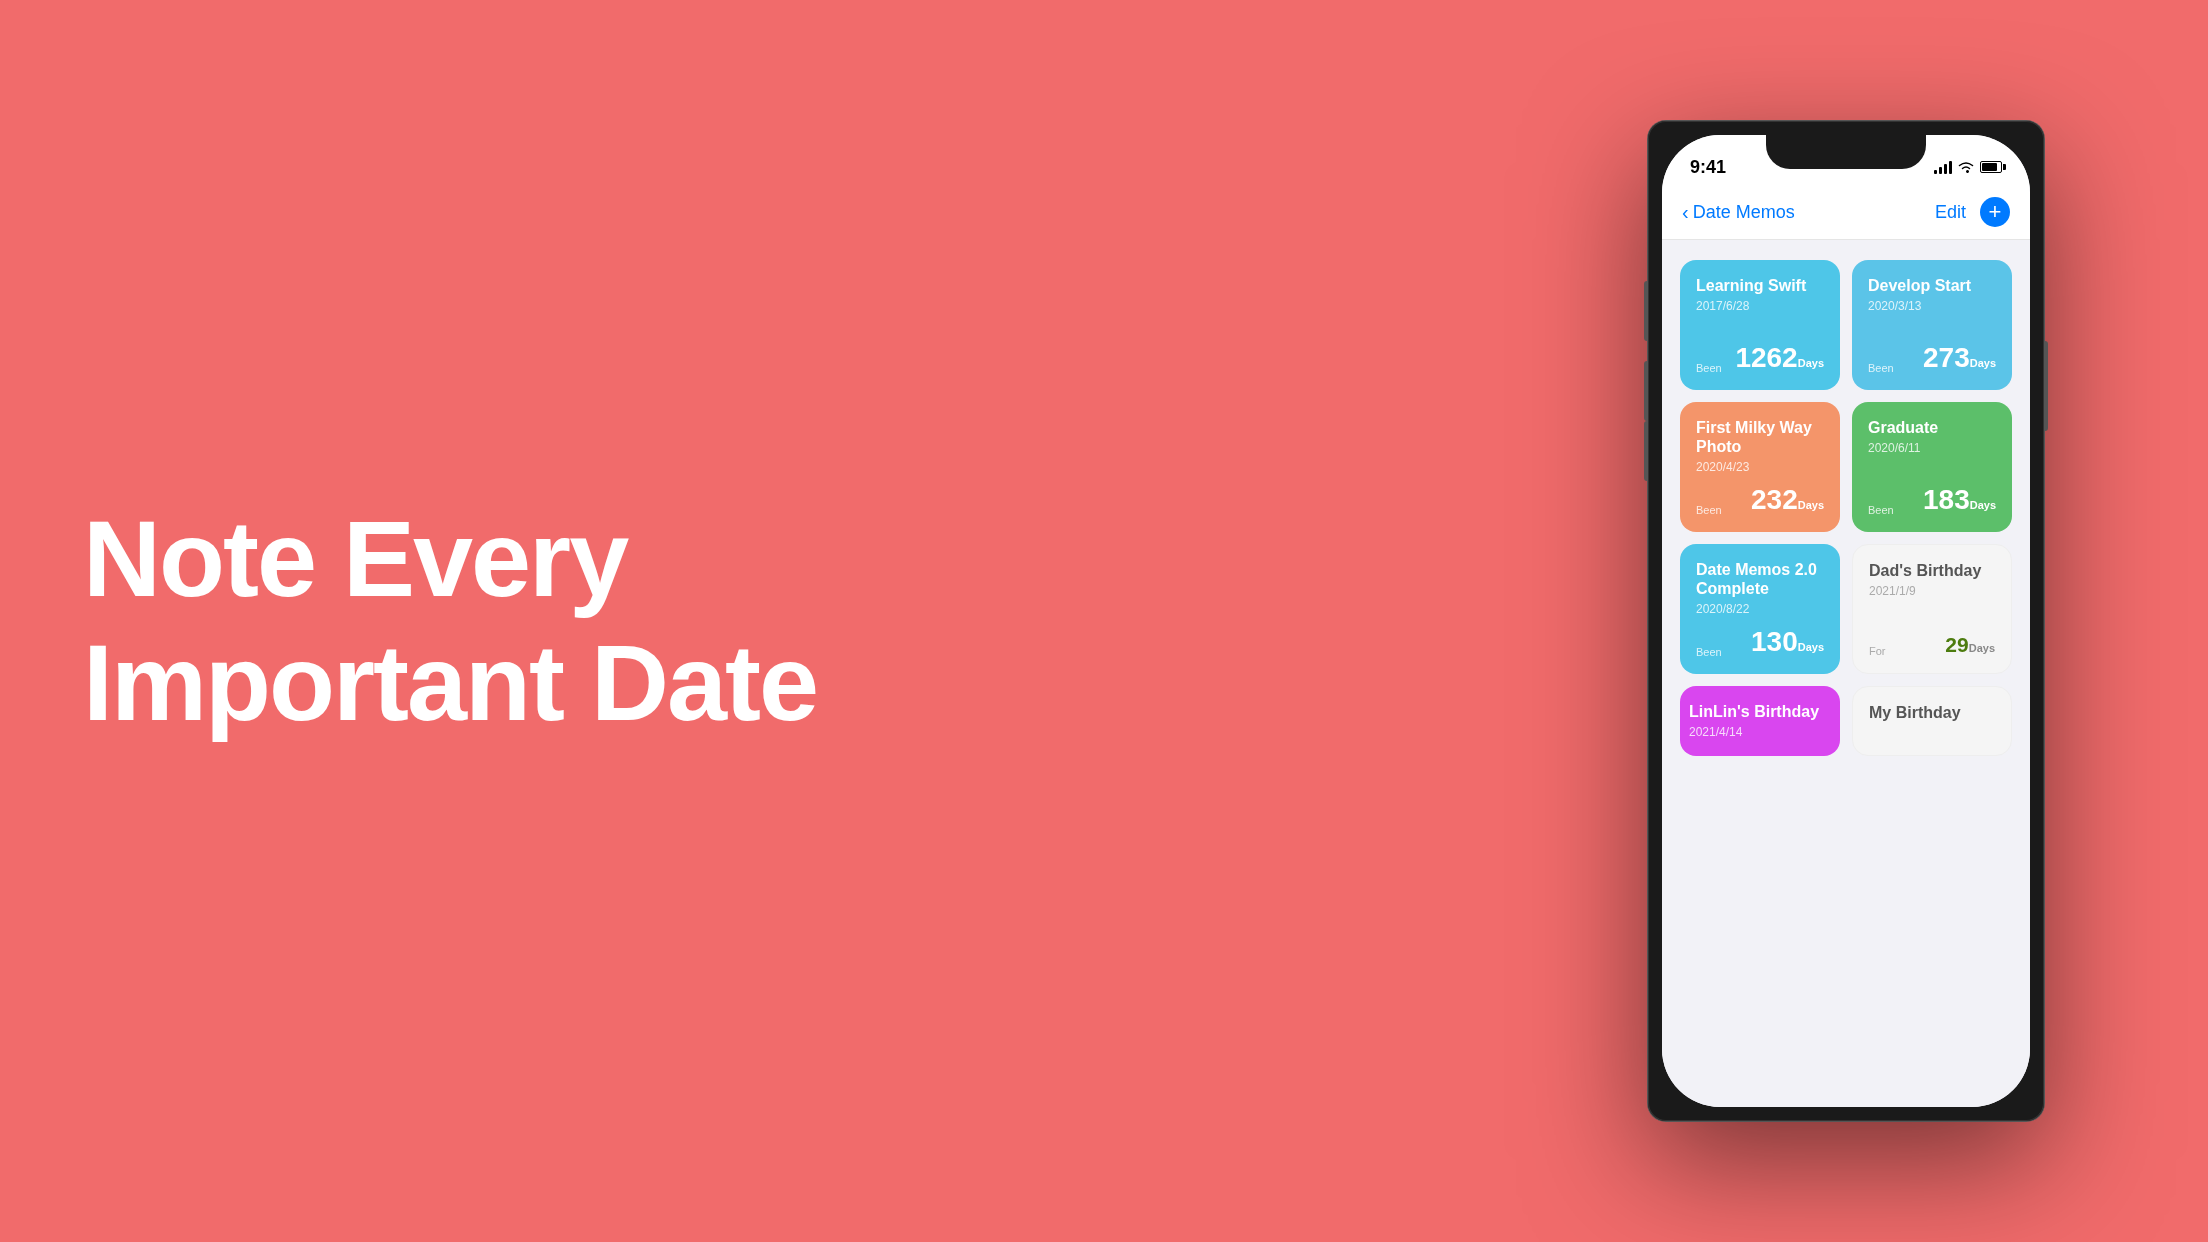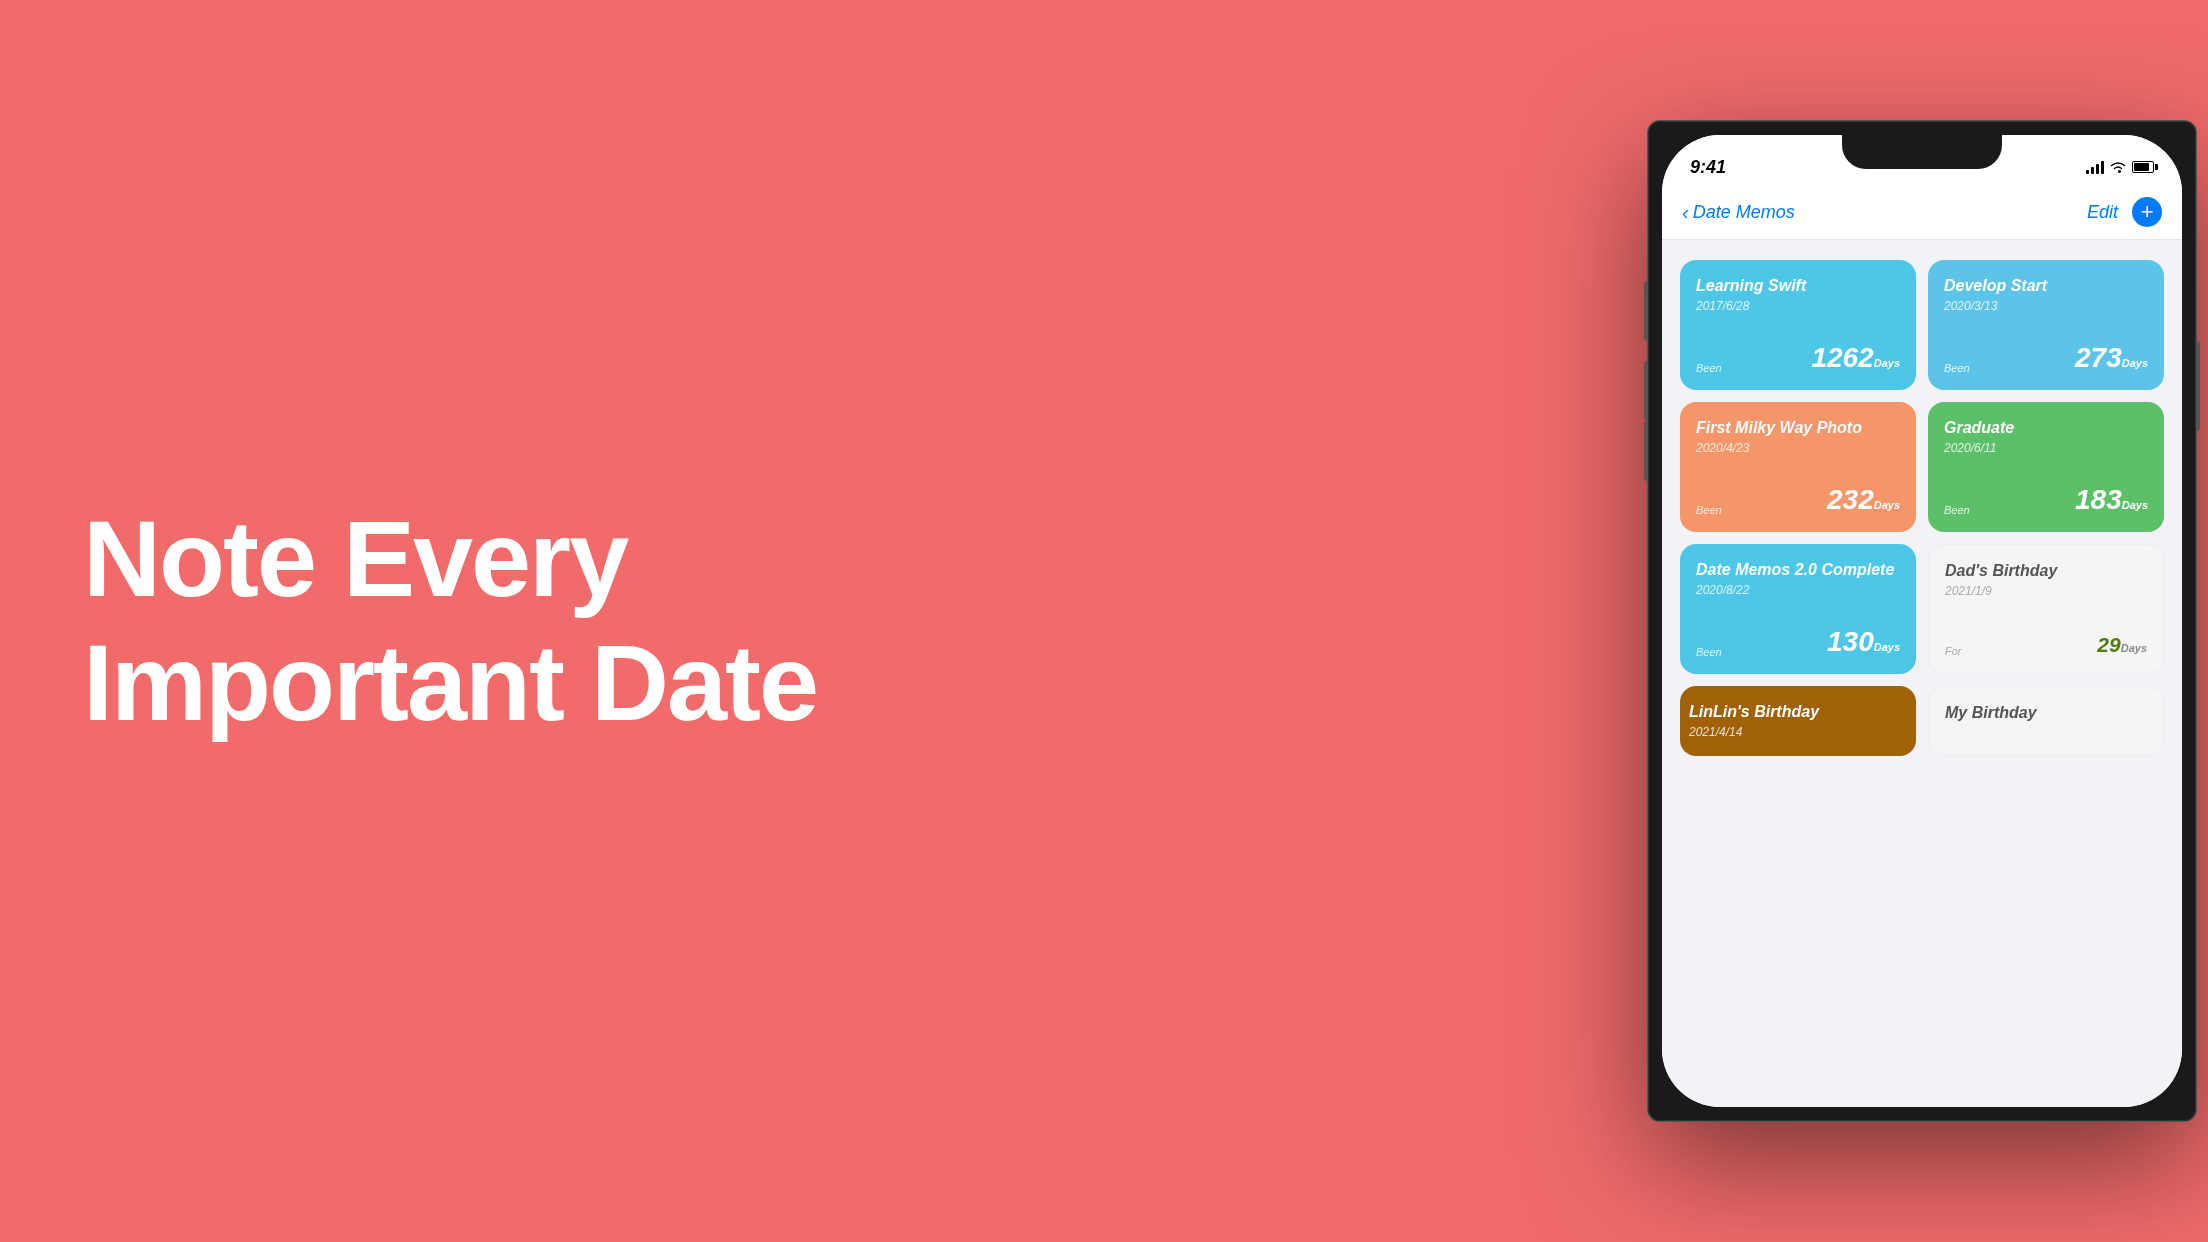--- a/index.html
+++ b/index.html
@@ -37,31 +37,30 @@
     
     .phone-wrapper {
       position: absolute;
       right: 60px;
       top: 50%;
       transform: translateY(-50%);
       width: 500px;
     }
 
     .phone {
-      width: 548px;
+      width: 396px;
       height: 1000px;
       background: #1a1a1a;
-      border-radius: 12px;
+      border-radius: 18px;
       padding: 14px;
       box-shadow:
         0 0 0 1px #555,
         0 40px 120px rgba(0,0,0,0.5),
         inset 0 0 0 1px #333;
       position: relative;
-      font-style: italic;
     }
 
     
     .phone::before {
       content: '';
       position: absolute;
       left: -4px;
       top: 160px;
       width: 4px;
       height: 60px;
@@ -458,21 +457,21 @@
             </div>
             <div class="card-bottom">
               <span class="card-label-dark" style="color:#aaa; font-size:11px;">For</span>
               <div class="card-days">
                 <span class="card-number-dark" style="color:#4d7c0f; font-size:21px; font-weight:700;">29</span>
                 <span class="card-days-label-dark" style="color:#888; font-size:11px; font-weight:600;">Days</span>
               </div>
             </div>
           </div>
 
-          <div class="card" style="background:#a16207; min-height:70px;padding-left:9px;">
+          <div class="card" style="background:#d946ef; min-height:70px;padding-left:9px;">
             <div>
               <div class="card-title">LinLin's Birthday</div>
               <div class="card-date">2021/4/14</div>
             </div>
           </div>
 
           <div class="card" style="background:#F5F5F5; border:1px solid #eee; min-height:70px;">
             <div>
               <div class="card-title-dark" style="color:#555; font-size:16px; font-weight:700;">My Birthday</div>
             </div>

